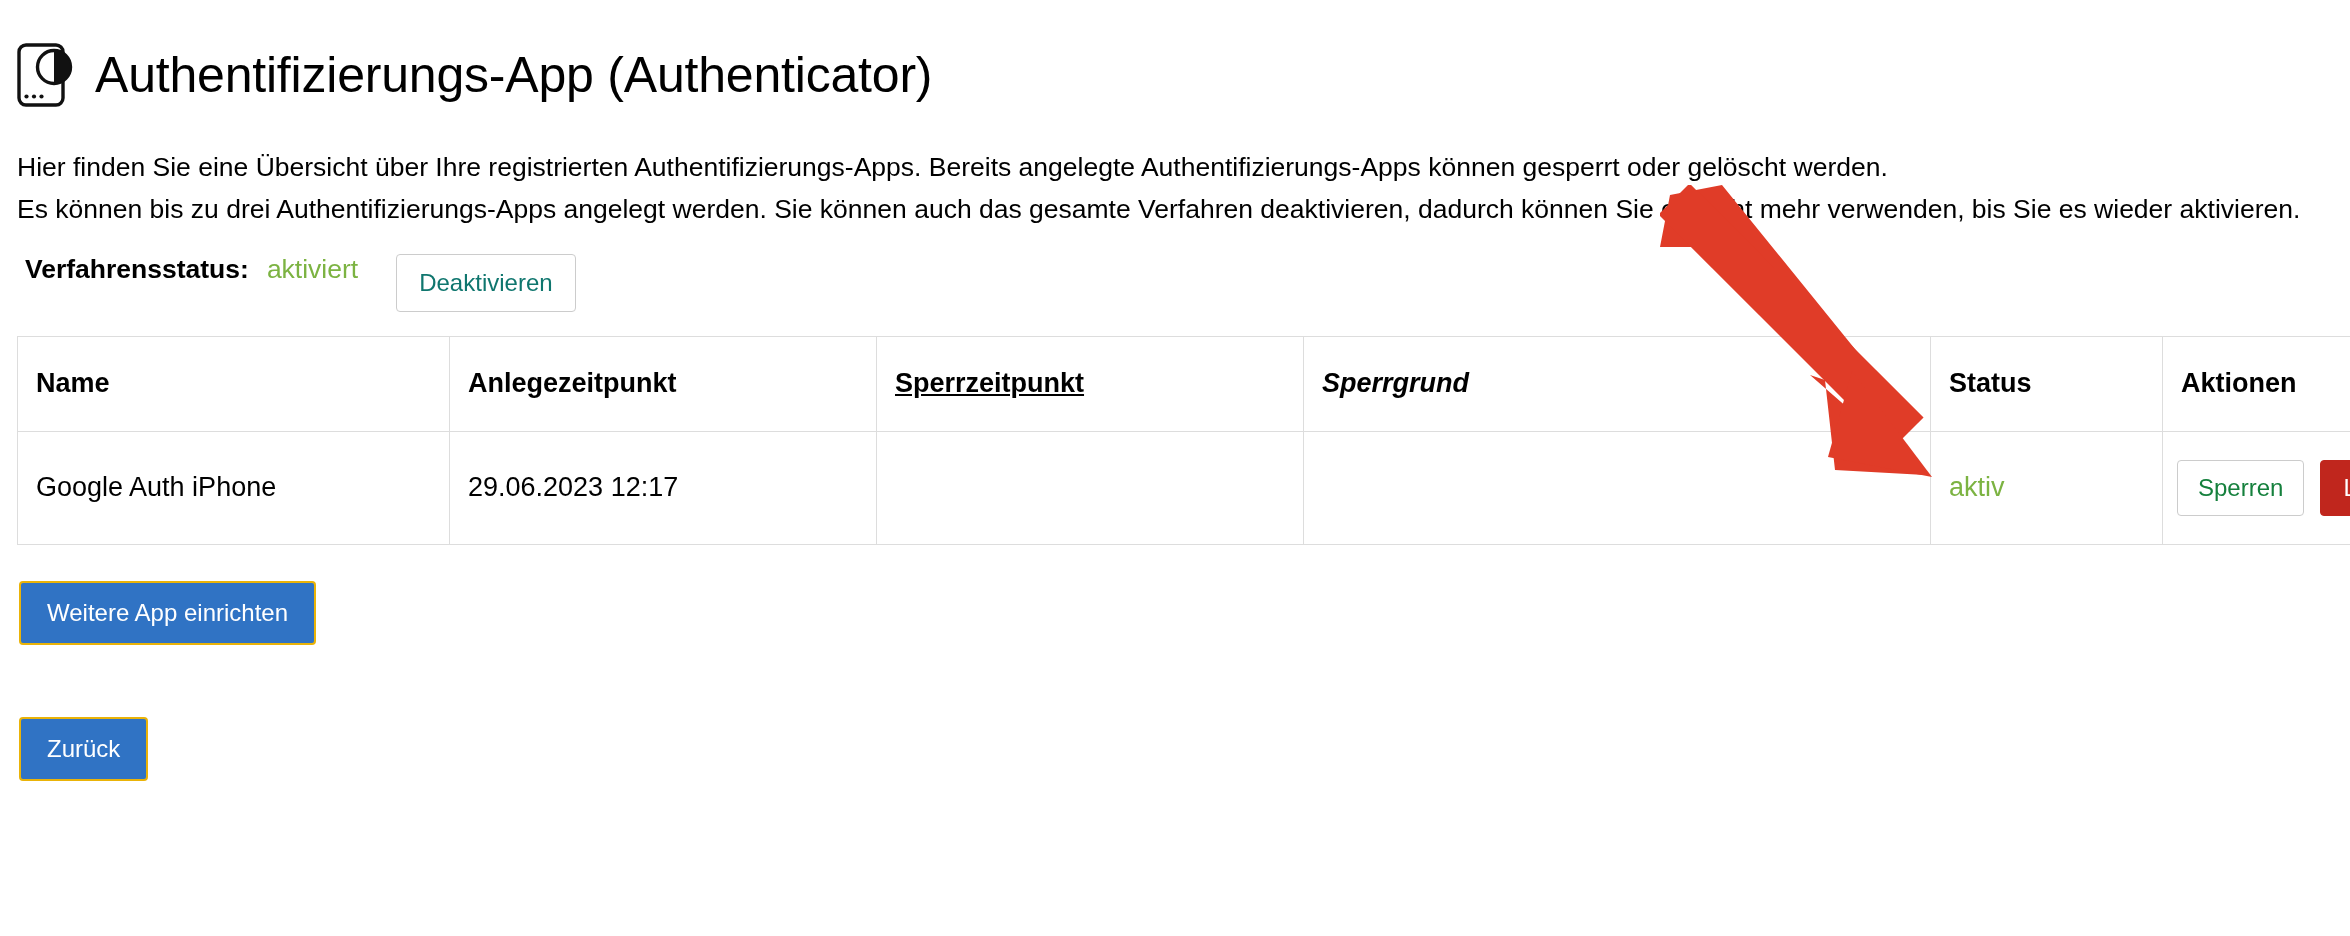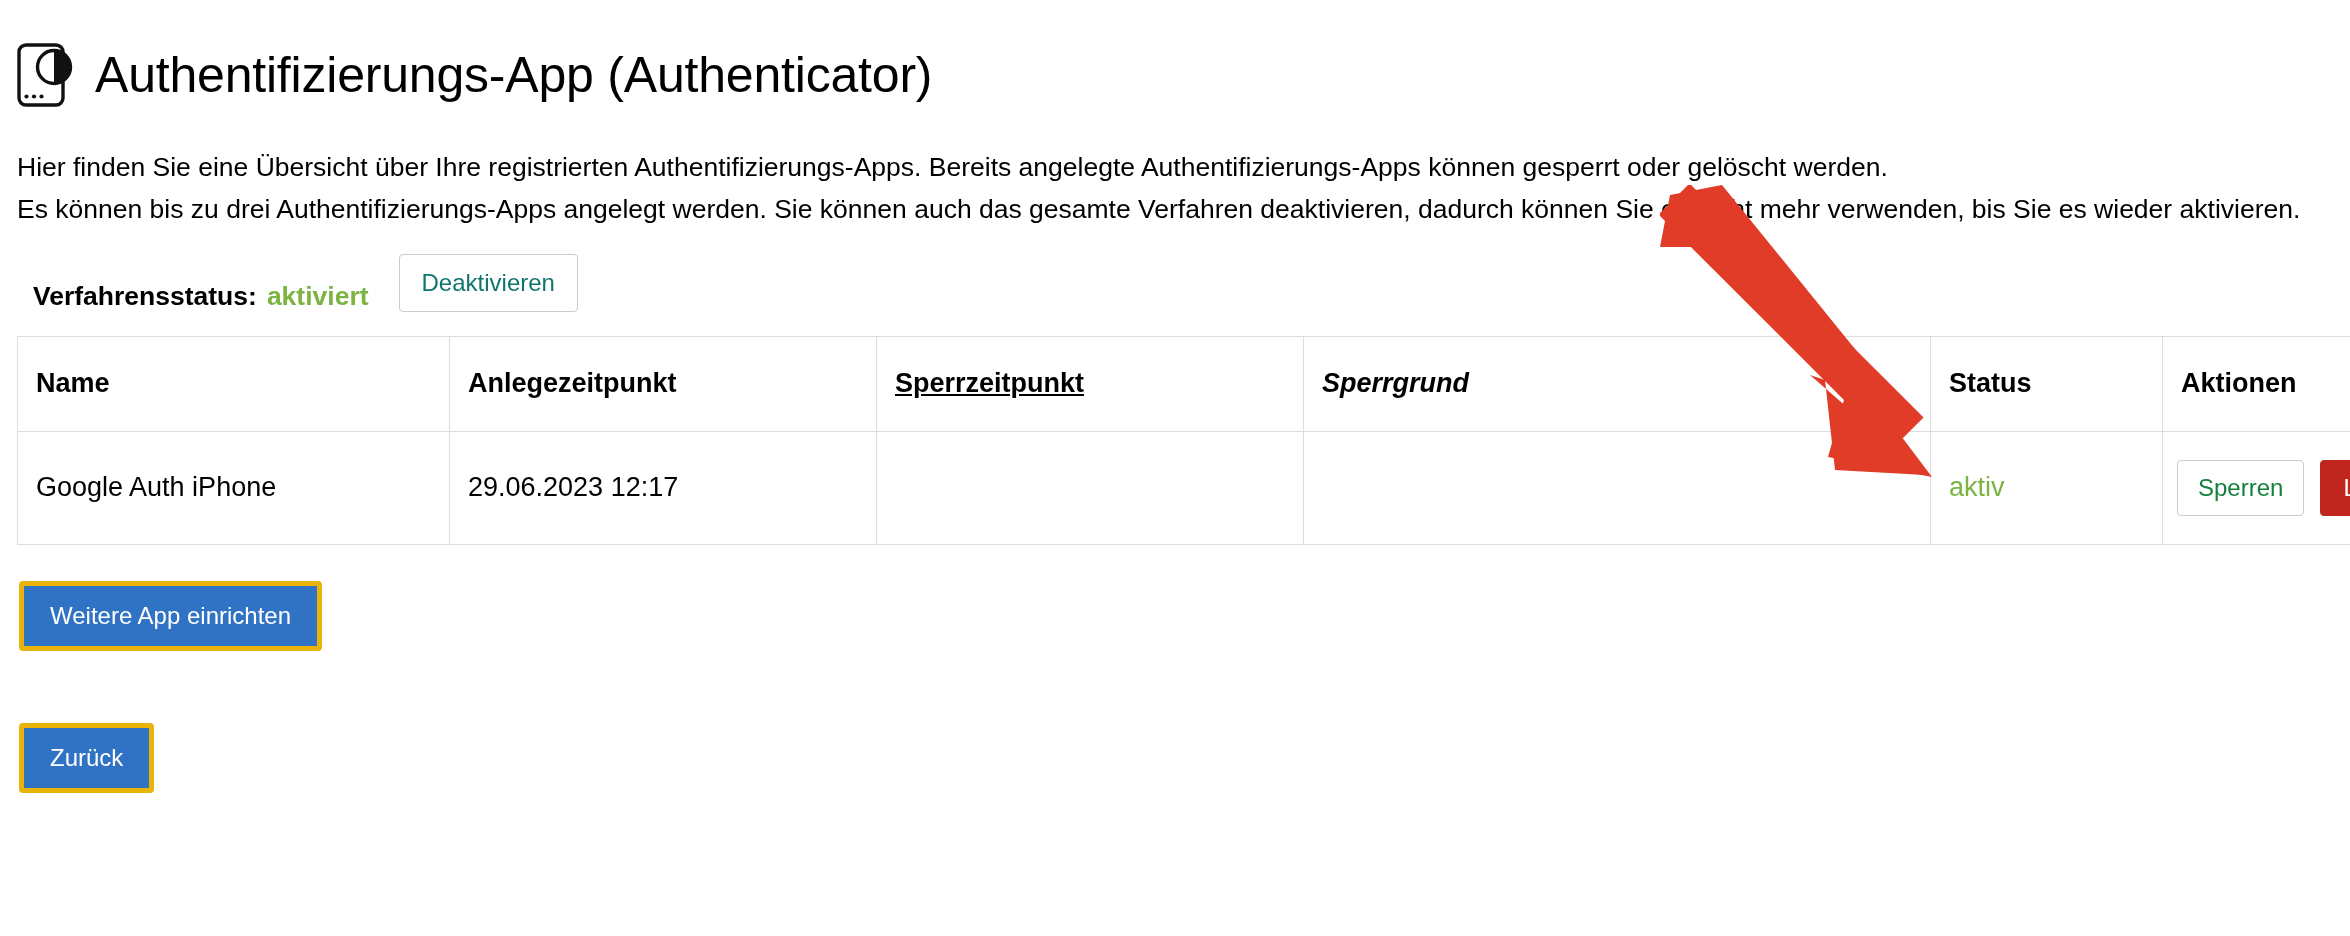--- a/index.html
+++ b/index.html
@@ -50,33 +50,32 @@
     font-size: 26.5px;
     line-height: 1.35;
     max-width: 2290px;
     margin: 0 0 2px 0;
   }
   .intro + .intro { margin-top: 6px; }
 
   
   .status-row {
     display: flex;
-    align-items: flex-end;
-    gap: 16px;
-    margin: 26px 0 24px 16px;
+    align-items: flex-start;
+    gap: 24px;
+    margin: 26px 0 24px 8px;
   }
   .status-label {
     font-size: 26.5px;
     font-weight: 700;
   }
   .status-value {
     font-size: 26.5px;
     color: #7cb342;
     margin-left: -6px;
-    font-weight: bold;
   }
   .btn {
     font-family: "Liberation Sans", sans-serif;
     font-size: 24px;
     line-height: 1;
     border-radius: 4px;
     cursor: pointer;
     box-sizing: border-box;
     display: inline-flex;
     align-items: center;
@@ -84,21 +83,21 @@
   }
   .btn-outline {
     background: #ffffff;
     border: 1px solid #cccccc;
     color: #0f766e;
     padding: 16px 22px;
     margin-left: 14px;
   }
   .btn-primary {
     background: #3073c4;
-    border: 5px solid #eab308;
+    border: 2px solid #eab308;
     color: #ffffff;
     padding: 18px 26px;
   }
   .btn-danger {
     background: #c0261d;
     border: 1px solid #c0261d;
     color: #ffffff;
     padding: 15px 22px;
     font-size: 24px;
   }

